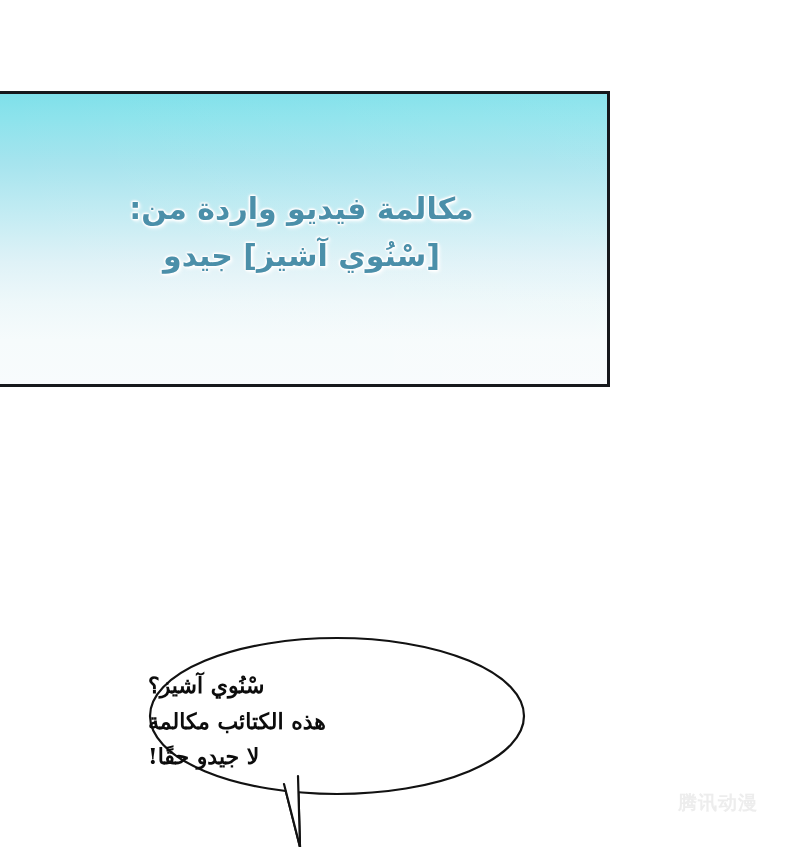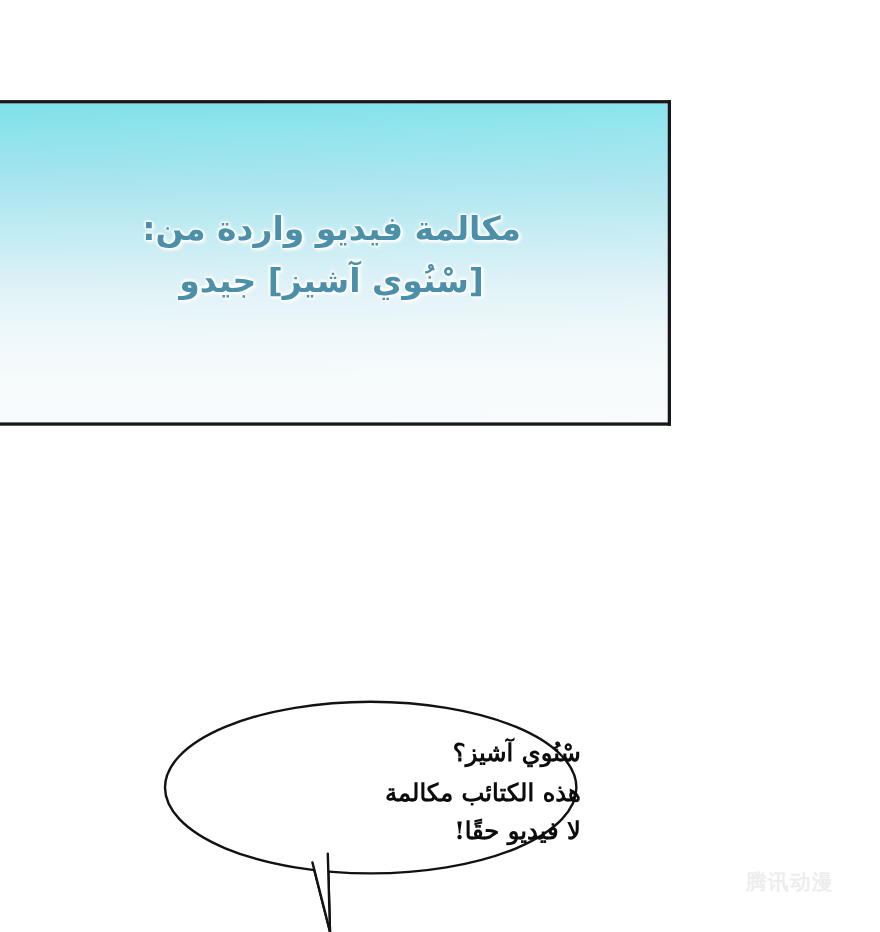--- a/index.html
+++ b/index.html
@@ -88,21 +88,21 @@
     position: absolute;
     left: 0;
     top: 0;
     display: block;
   }
   #balloon-text {
     position: absolute;
     left: 0;
     right: 0;
     top: 32px;
-    text-align: right;
+    text-align: left;
     direction: rtl;
     z-index: 3;
   }
   .balloon-line {
     display: block;
     font-family: "DejaVu Serif", "Liberation Serif", serif;
     font-size: 22px;
     font-weight: bold;
     line-height: 1.62;
     color: #0c0c0c;
@@ -143,17 +143,17 @@
     <ellipse cx="189" cy="80" rx="187" ry="78" fill="#ffffff" stroke="#121212" stroke-width="2.2"></ellipse>
 
     <path d="M 150 142 L 152 209 L 137 149 Z" fill="#ffffff" stroke="none"></path>
     <path d="M 136 148 L 152 211" fill="none" stroke="#121212" stroke-width="2.2" stroke-linecap="round"></path>
     <path d="M 150 140 L 152 211" fill="none" stroke="#121212" stroke-width="2.2" stroke-linecap="round"></path>
   </svg>
 
   <div id="balloon-text">
     <span class="balloon-line">سْنُوي آشيز؟</span>
     <span class="balloon-line">هذه الكتائب مكالمة</span>
-    <span class="balloon-line">لا فيديو حقًا!</span>
+    <span class="balloon-line">لا جيدو حقًا!</span>
   </div>
 </div>
 
 <div id="watermark">腾讯动漫</div>
 
 </body></html>

